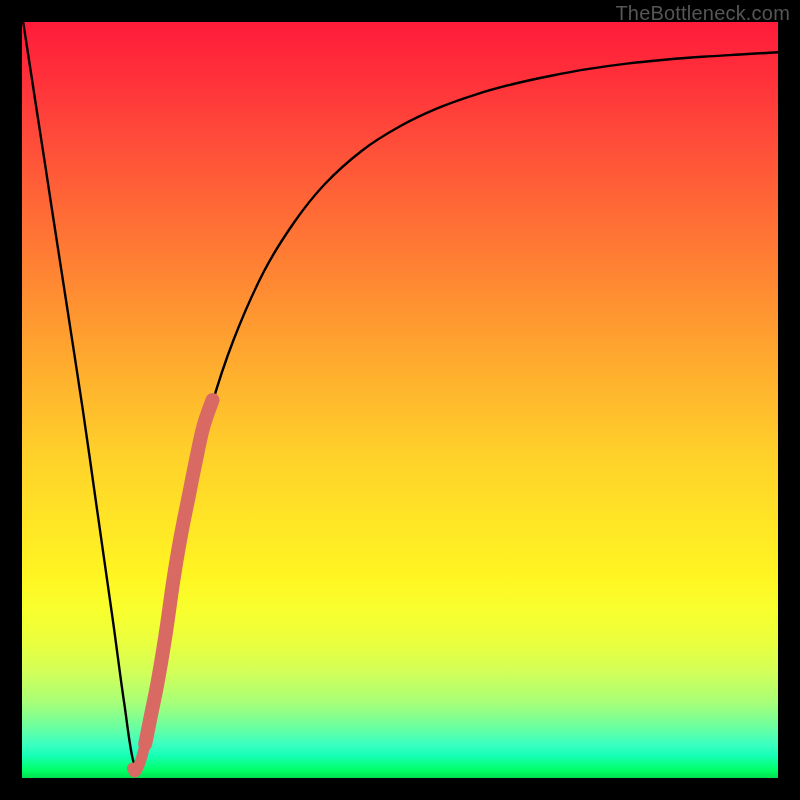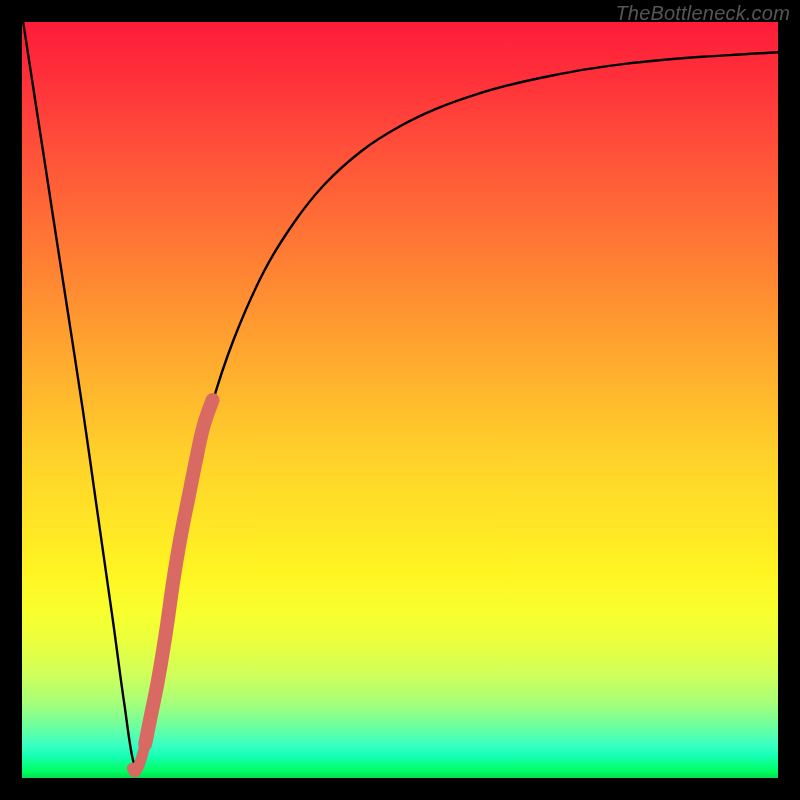--- a/index.html
+++ b/index.html
@@ -9,21 +9,20 @@
     height: 800px;
     background: #000;
     overflow: hidden;
     font-family: Arial, Helvetica, sans-serif;
   }
   .stage {
     position: relative;
     width: 800px;
     height: 800px;
     background: #000;
-    font-style: italic;
   }
   .plot {
     position: absolute;
     left: 22px;
     top: 22px;
     width: 756px;
     height: 756px;
     overflow: hidden;
   }
   .gradient {

